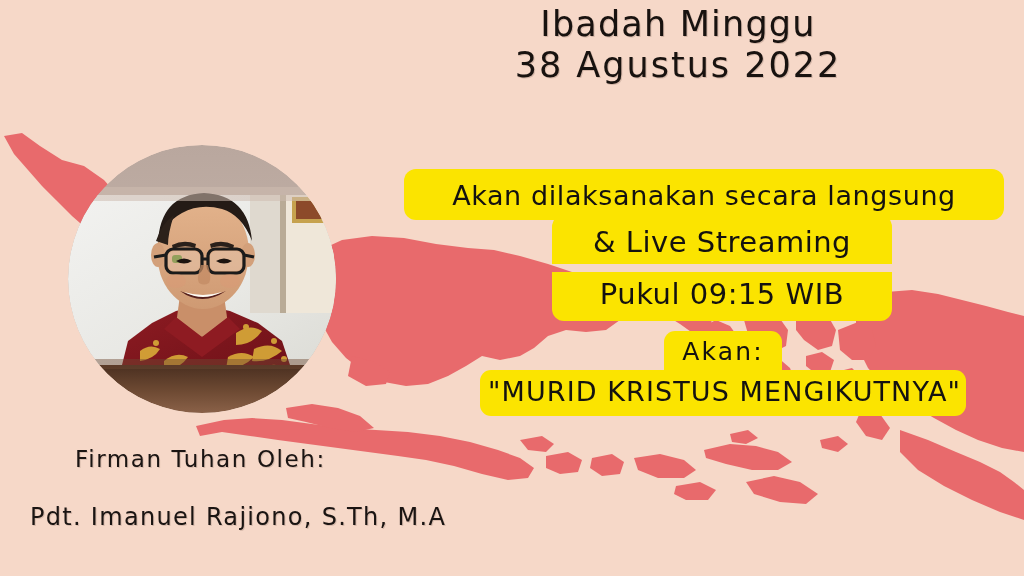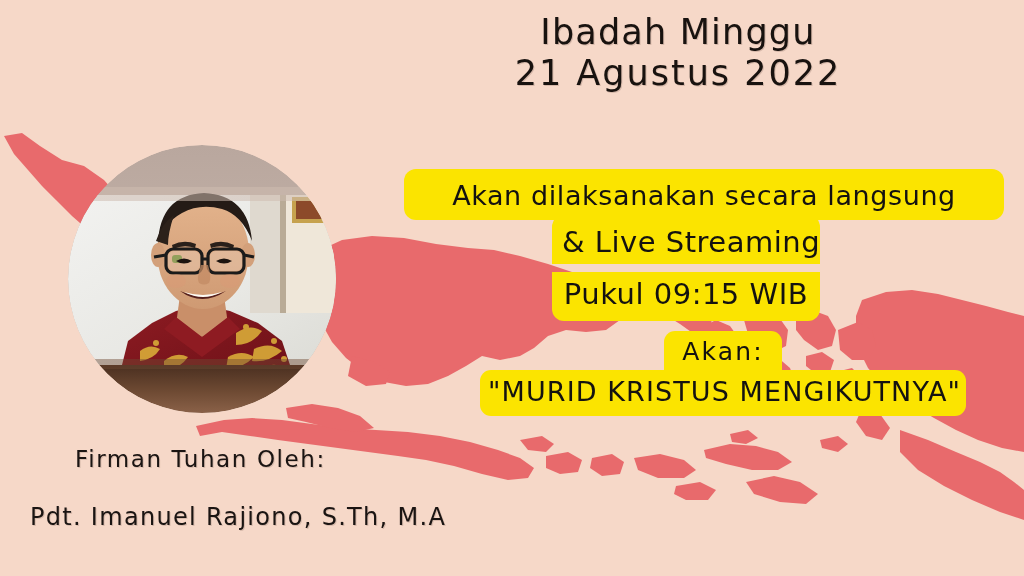--- a/index.html
+++ b/index.html
@@ -33,21 +33,21 @@
     height: 268px;
     border-radius: 50%;
     overflow: hidden;
   }
   #portrait .photo-svg { display: block; width: 268px; height: 268px; }
 
   
   #headline {
     position: absolute;
     left: 428px;
-    top: 12px;
+    top: 4px;
     width: 500px;
     text-align: center;
     color: #18120f;
     font-family: "DejaVu Sans", sans-serif;
     font-weight: 400;
     line-height: 1.16;
     letter-spacing: 1.2px;
     text-shadow: 1px 1px 0 rgba(140,110,100,0.30);
   }
   #headline .hl-line { font-size: 35px; display: block; }
@@ -70,21 +70,21 @@
     font-size: 27px;
     letter-spacing: 0.6px;
     padding: 11px 12px 9px;
     border-radius: 12px;
     text-align: center;
   }
   #announce-rows {
     position: absolute;
     left: 148px;
     top: 46px;
-    width: 268px;
+    width: 340px;
   }
   #announce-rows .l2,
   #announce-rows .l3 {
     font-size: 29px;
     letter-spacing: 0.5px;
     padding: 5px 10px;
   }
   #announce-rows .l2 { border-radius: 12px 12px 0 0; padding-top: 10px; }
   #announce-rows .l3 { border-radius: 0 0 12px 12px; padding-bottom: 10px; margin-top: 8px; }
 
@@ -317,21 +317,21 @@
         <rect x="0" y="220" width="268" height="48" fill="url(#botband)"></rect>
 
         <rect x="0" y="42" width="268" height="14" fill="#cdbcb1" opacity="0.55"></rect>
         <rect x="0" y="214" width="268" height="10" fill="#6e4a33" opacity="0.45"></rect>
       </g>
     </svg>
   </div>
 
   <div id="headline">
     <span class="hl-line">Ibadah Minggu</span>
-    <span class="hl-line second">21 Agustus 2022</span>
+    <span class="hl-line second">38 Agustus 2022</span>
   </div>
 
   <div class="hl-wrap" id="announce">
     <span class="hl l1">Akan dilaksanakan secara langsung</span>
     <div id="announce-rows">
       <span class="hl l2">&amp; Live Streaming</span>
       <span class="hl l3">Pukul 09:15 WIB</span>
     </div>
   </div>
 

